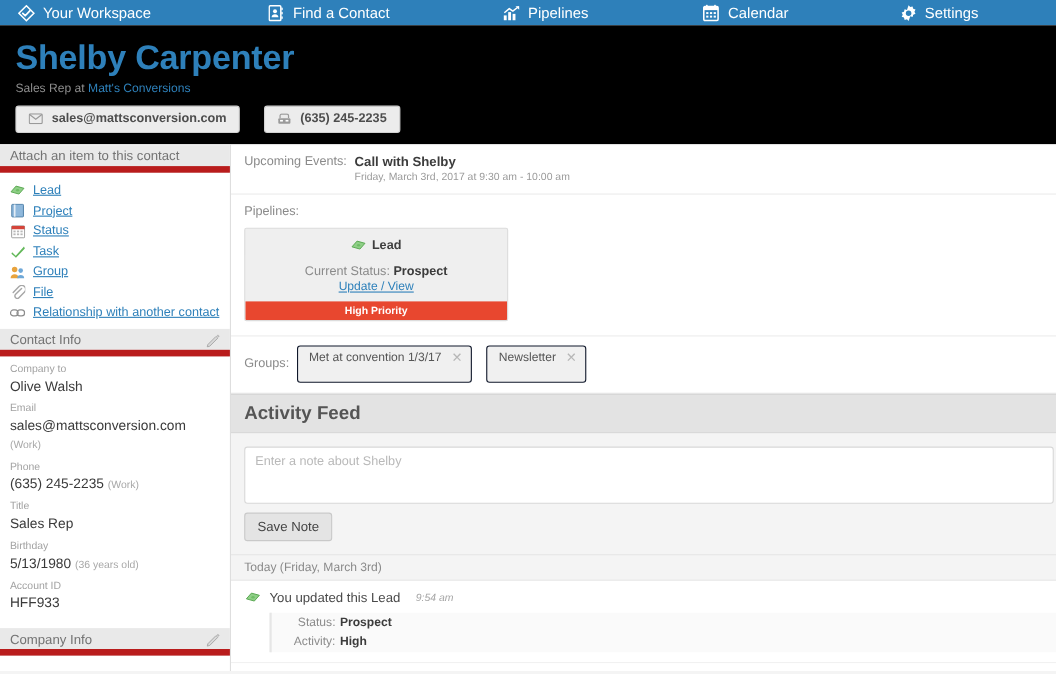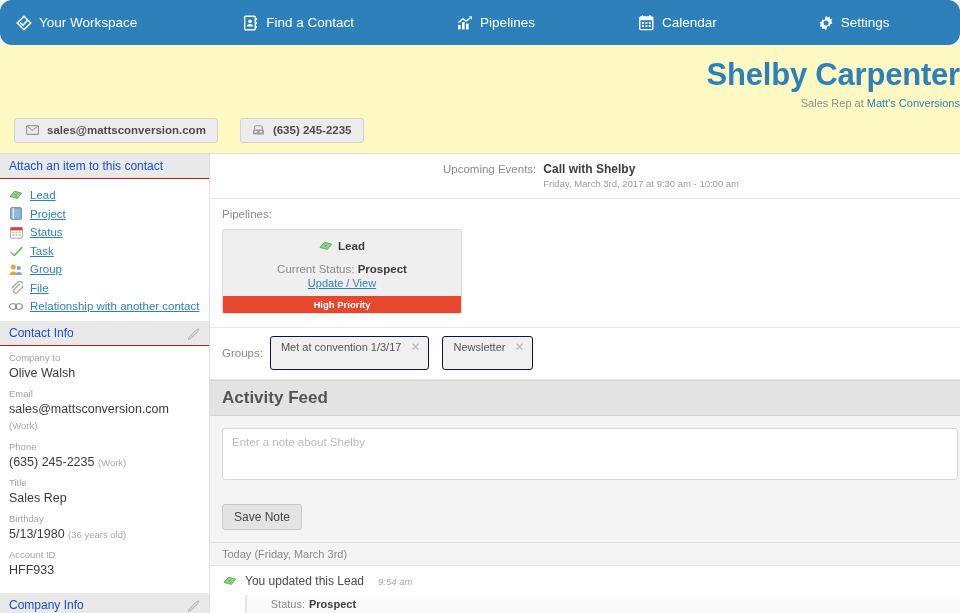--- a/index.html
+++ b/index.html
@@ -7,47 +7,45 @@
     margin: 0; padding: 0;
     width: 960px; height: 613px;
     overflow: hidden;
     background: #f4f4f4;
     font-family: "Liberation Sans", sans-serif;
     -webkit-font-smoothing: antialiased;
   }
 
   
   #topnav {
-    height: 45px;
+    height: 23px;
     background: #2e80ba;
     display: flex;
     align-items: center;
     color: #ffffff;
-    border-radius: 12px;
   }
   .nav-item {
     display: flex;
     align-items: center;
     gap: 7px;
     height: 35px;
     padding: 0 10px;
     color: #ffffff;
     font-size: 13.5px;
     cursor: pointer;
     white-space: nowrap;
   }
   .nav-item .nav-label { color: #ffffff; }
   .nav-ico { display: inline-flex; width: 16px; height: 16px; align-items: center; justify-content: center; }
   .nav-ico svg { display: block; }
 
   
   #pagehead {
-    background: #fef9c3;
+    background: #000000;
     padding: 14px 0 10px 14px;
-    text-align: right;
   }
   #contact-name {
     color: #2e80ba;
     font-size: 31px;
     font-weight: bold;
     line-height: 1.06;
     letter-spacing: -0.2px;
   }
   #subtitle {
     margin-top: 5px;
@@ -81,27 +79,27 @@
   
   #sidebar {
     width: 210px;
     flex: 0 0 210px;
     background: #ffffff;
     border-top: 1px solid #dedede;
     border-right: 1px solid #dedede;
   }
   .panel-head {
     background: #e9e9e9;
-    border-bottom: 1px solid #b91c1c;
+    border-bottom: 6px solid #b91c1c;
     height: 25px;
     display: flex;
     align-items: center;
     padding: 0 8px 0 9px;
     font-size: 12px;
-    color: #1d4ed8;
+    color: #737373;
   }
   .panel-head .ph-title { flex: 1; }
   .pencil { width: 14px; height: 14px; display: inline-flex; cursor: pointer; }
   .attach-list { padding: 7px 0 6px 9px; }
   .attach-row {
     display: flex;
     align-items: center;
     gap: 7px;
     height: 18.5px;
     font-size: 11.5px;
@@ -121,21 +119,21 @@
 
   
   #main {
     flex: 1;
     border-top: 1px solid #dedede;
     background: #ffffff;
     overflow: hidden;
   }
   .main-sec { border-bottom: 1px solid #e7e7e7; background: #ffffff; }
 
-  #events-sec { padding: 8px 0 9px 12px; display: flex; gap: 7px; justify-content: center; }
+  #events-sec { padding: 8px 0 9px 12px; display: flex; gap: 7px; }
   .ev-label { font-size: 11.5px; color: #8a8a8a; padding-top: 1px; }
   .ev-title { font-size: 12px; font-weight: bold; color: #3c3c3c; }
   .ev-when { font-size: 9.5px; color: #9a9a9a; margin-top: 2px; }
 
   #pipe-sec { padding: 9px 0 13px 12px; }
   .pipe-label { font-size: 11.5px; color: #8a8a8a; margin-bottom: 9px; }
   .pipe-card {
     width: 240px;
     background: #efefef;
     border: 1px solid #dcdcdc;
@@ -193,21 +191,21 @@
     background: #ffffff;
     padding: 7px 9px;
     font-family: "Liberation Sans", sans-serif;
     font-size: 11.5px;
     color: #444444;
     resize: none;
     outline: none;
   }
   #note-input::placeholder { color: #b9b9b9; }
   #save-note {
-    margin-top: 24px;
+    margin-top: 8px;
     background: #e4e4e4;
     border: 1px solid #c9c9c9;
     border-radius: 3px;
     padding: 5px 11px;
     font-family: "Liberation Sans", sans-serif;
     font-size: 12px;
     color: #454545;
     cursor: pointer;
   }
 

